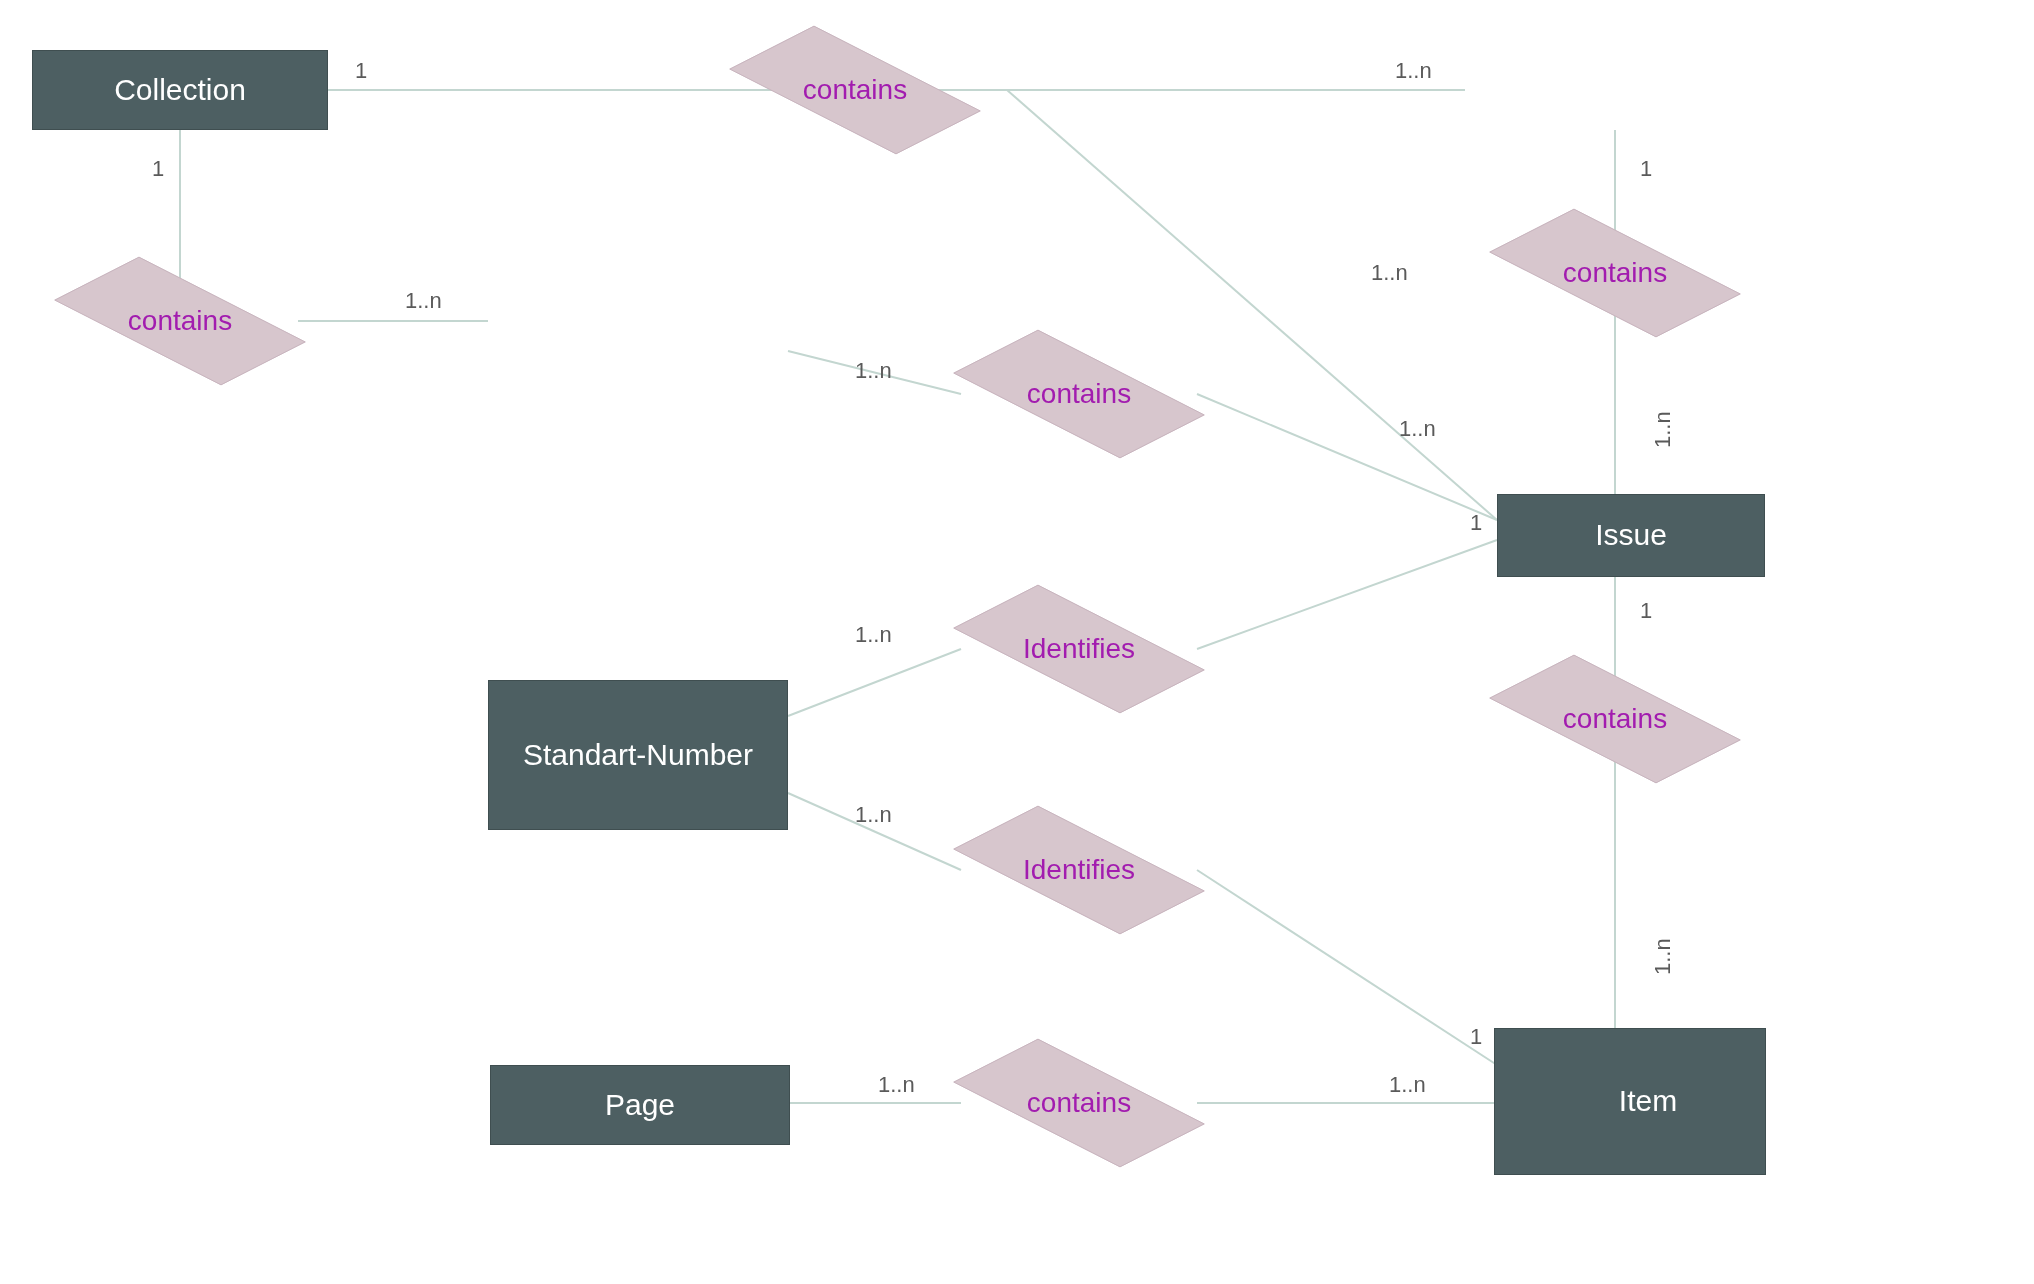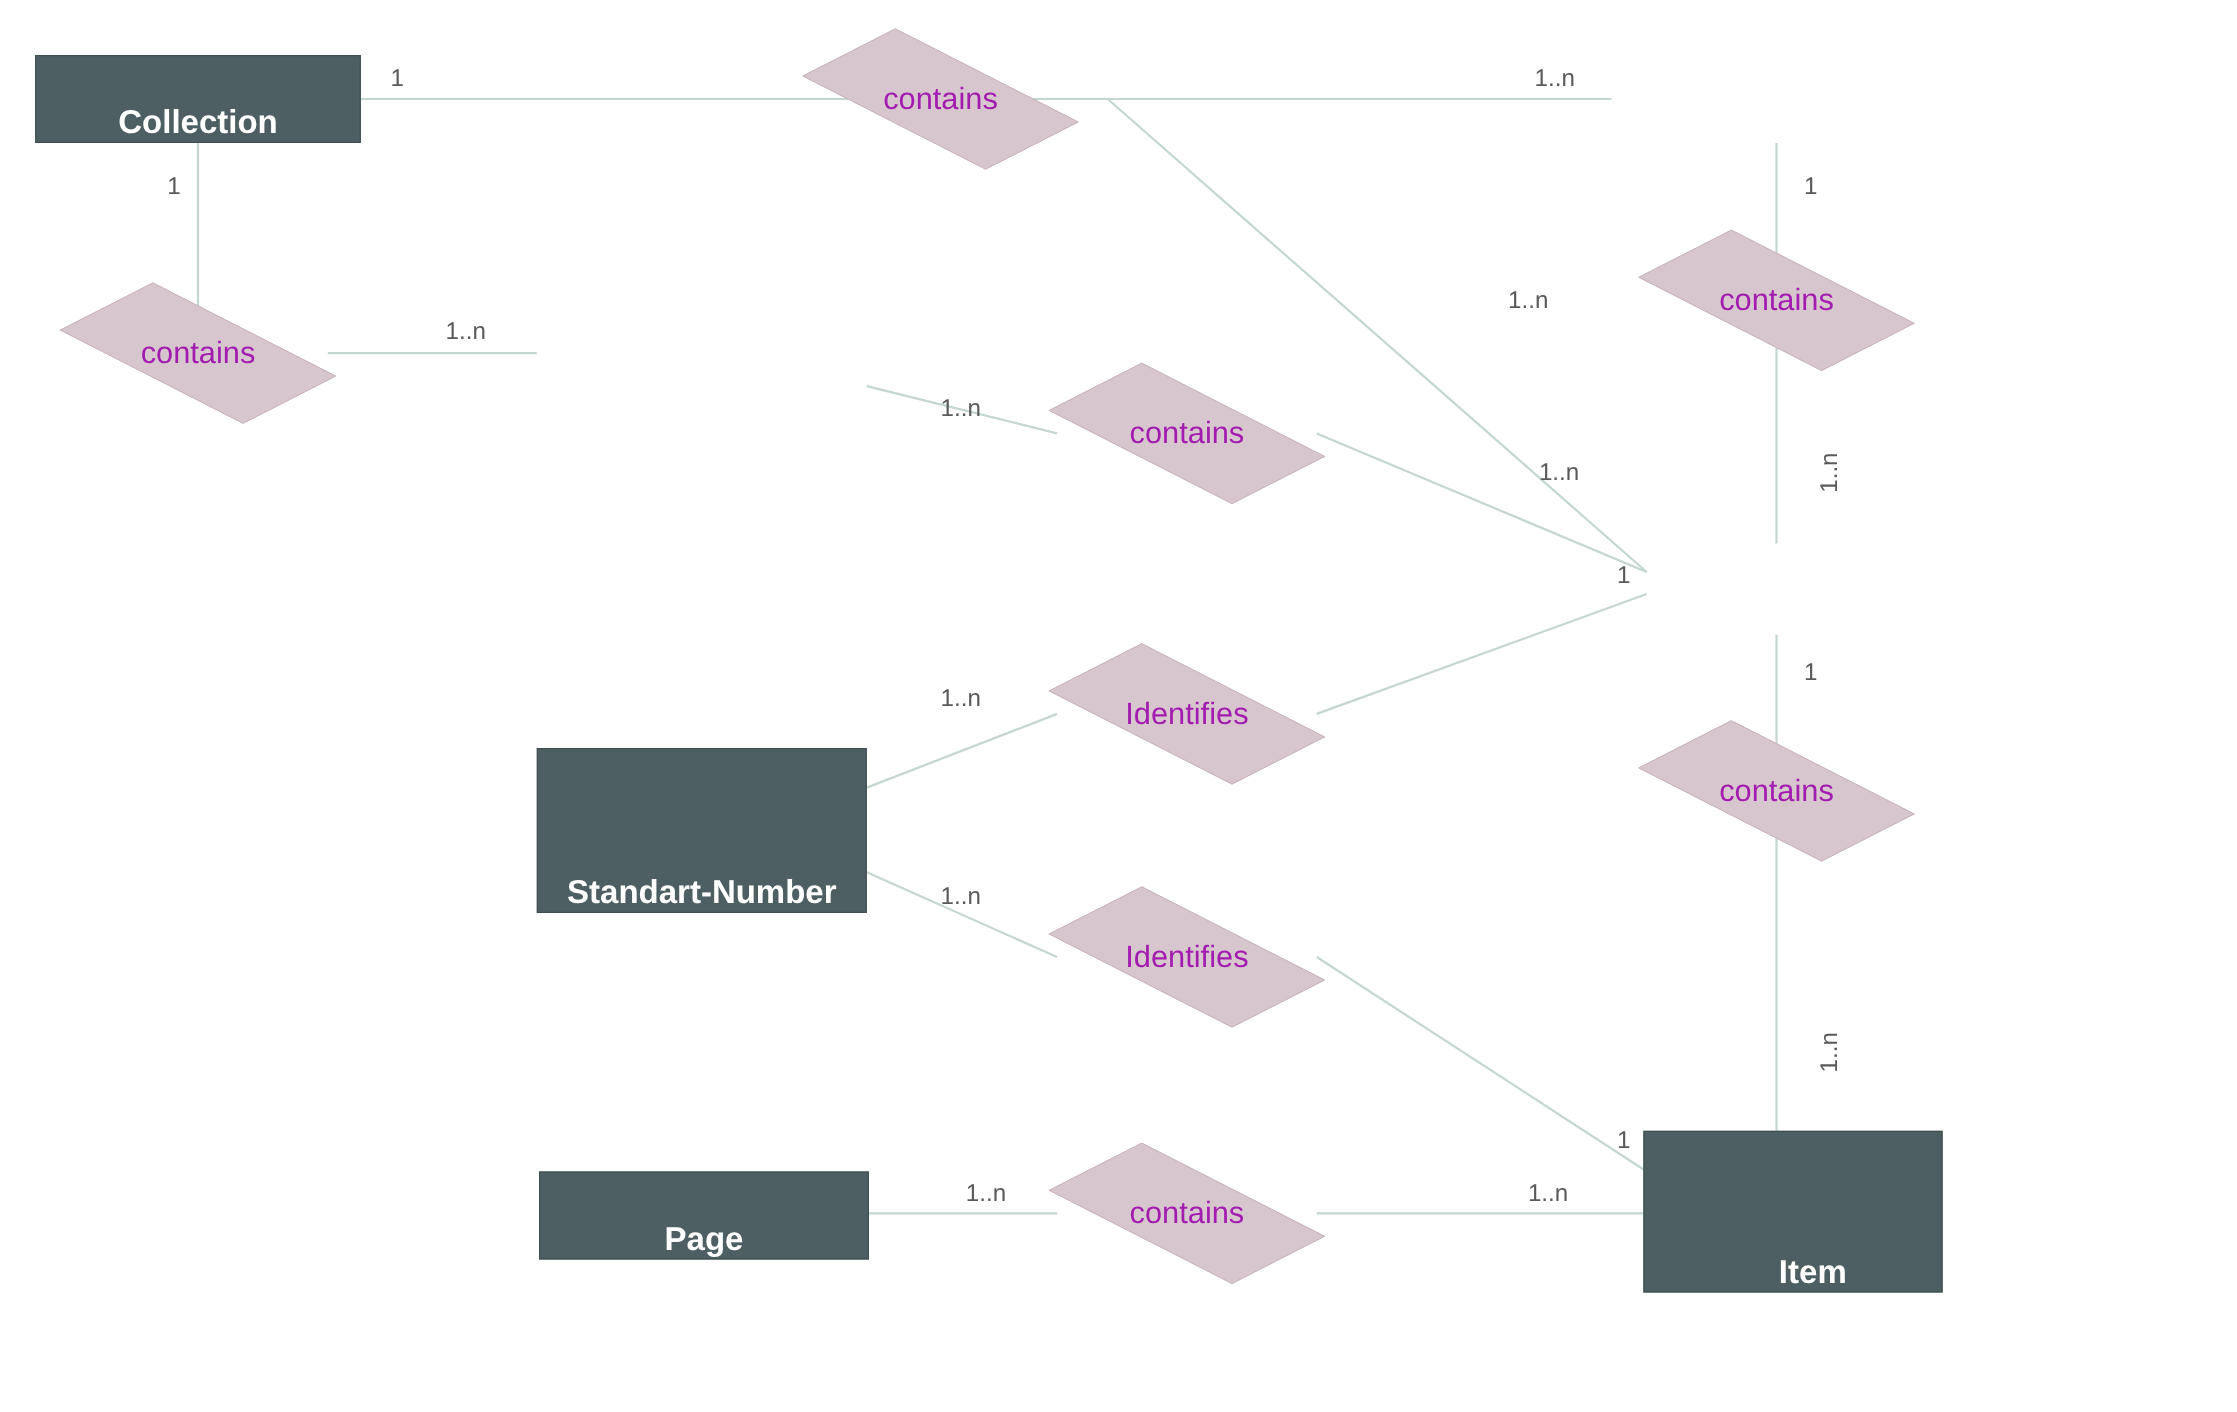--- a/index.html
+++ b/index.html
@@ -20,27 +20,26 @@
     top: 0;
     width: 2034px;
     height: 1284px;
     pointer-events: none;
   }
   .entity {
     position: absolute;
     background: #4d5f62;
     color: #ffffff;
     display: flex;
-    align-items: flex-end;
+    align-items: center;
     justify-content: center;
     text-align: center;
     border: 1px solid #3f4e50;
     box-sizing: border-box;
     line-height: 1.15;
-    font-weight: bold;
   }
   .diamond-wrap {
     position: absolute;
   }
   .diamond {
     width: 100%;
     height: 100%;
     background: #d7c6cd;
     border: 1px solid #c6b1bb;
     transform: rotate(45deg);
@@ -102,20 +101,23 @@
       <line x1="1197" y1="1103" x2="1494" y2="1103"></line>
     </g>
   </svg>
 
   <div class="entity" style="left:32px; top:50px; width:296px; height:80px; font-size:30px;">
     <span>Collection</span>
   </div>
 
 
 
+  <div class="entity" style="left:1497px; top:494px; width:268px; height:83px; font-size:30px;">
+    <span>Issue</span>
+  </div>
 
   <div class="entity" style="left:488px; top:680px; width:300px; height:150px; font-size:30px;">
     <span>Standart-Number</span>
   </div>
 
   <div class="entity" style="left:490px; top:1065px; width:300px; height:80px; font-size:30px;">
     <span>Page</span>
   </div>
 
   <div class="entity" style="left:1494px; top:1028px; width:272px; height:147px; font-size:30px;padding-left:36px;">

